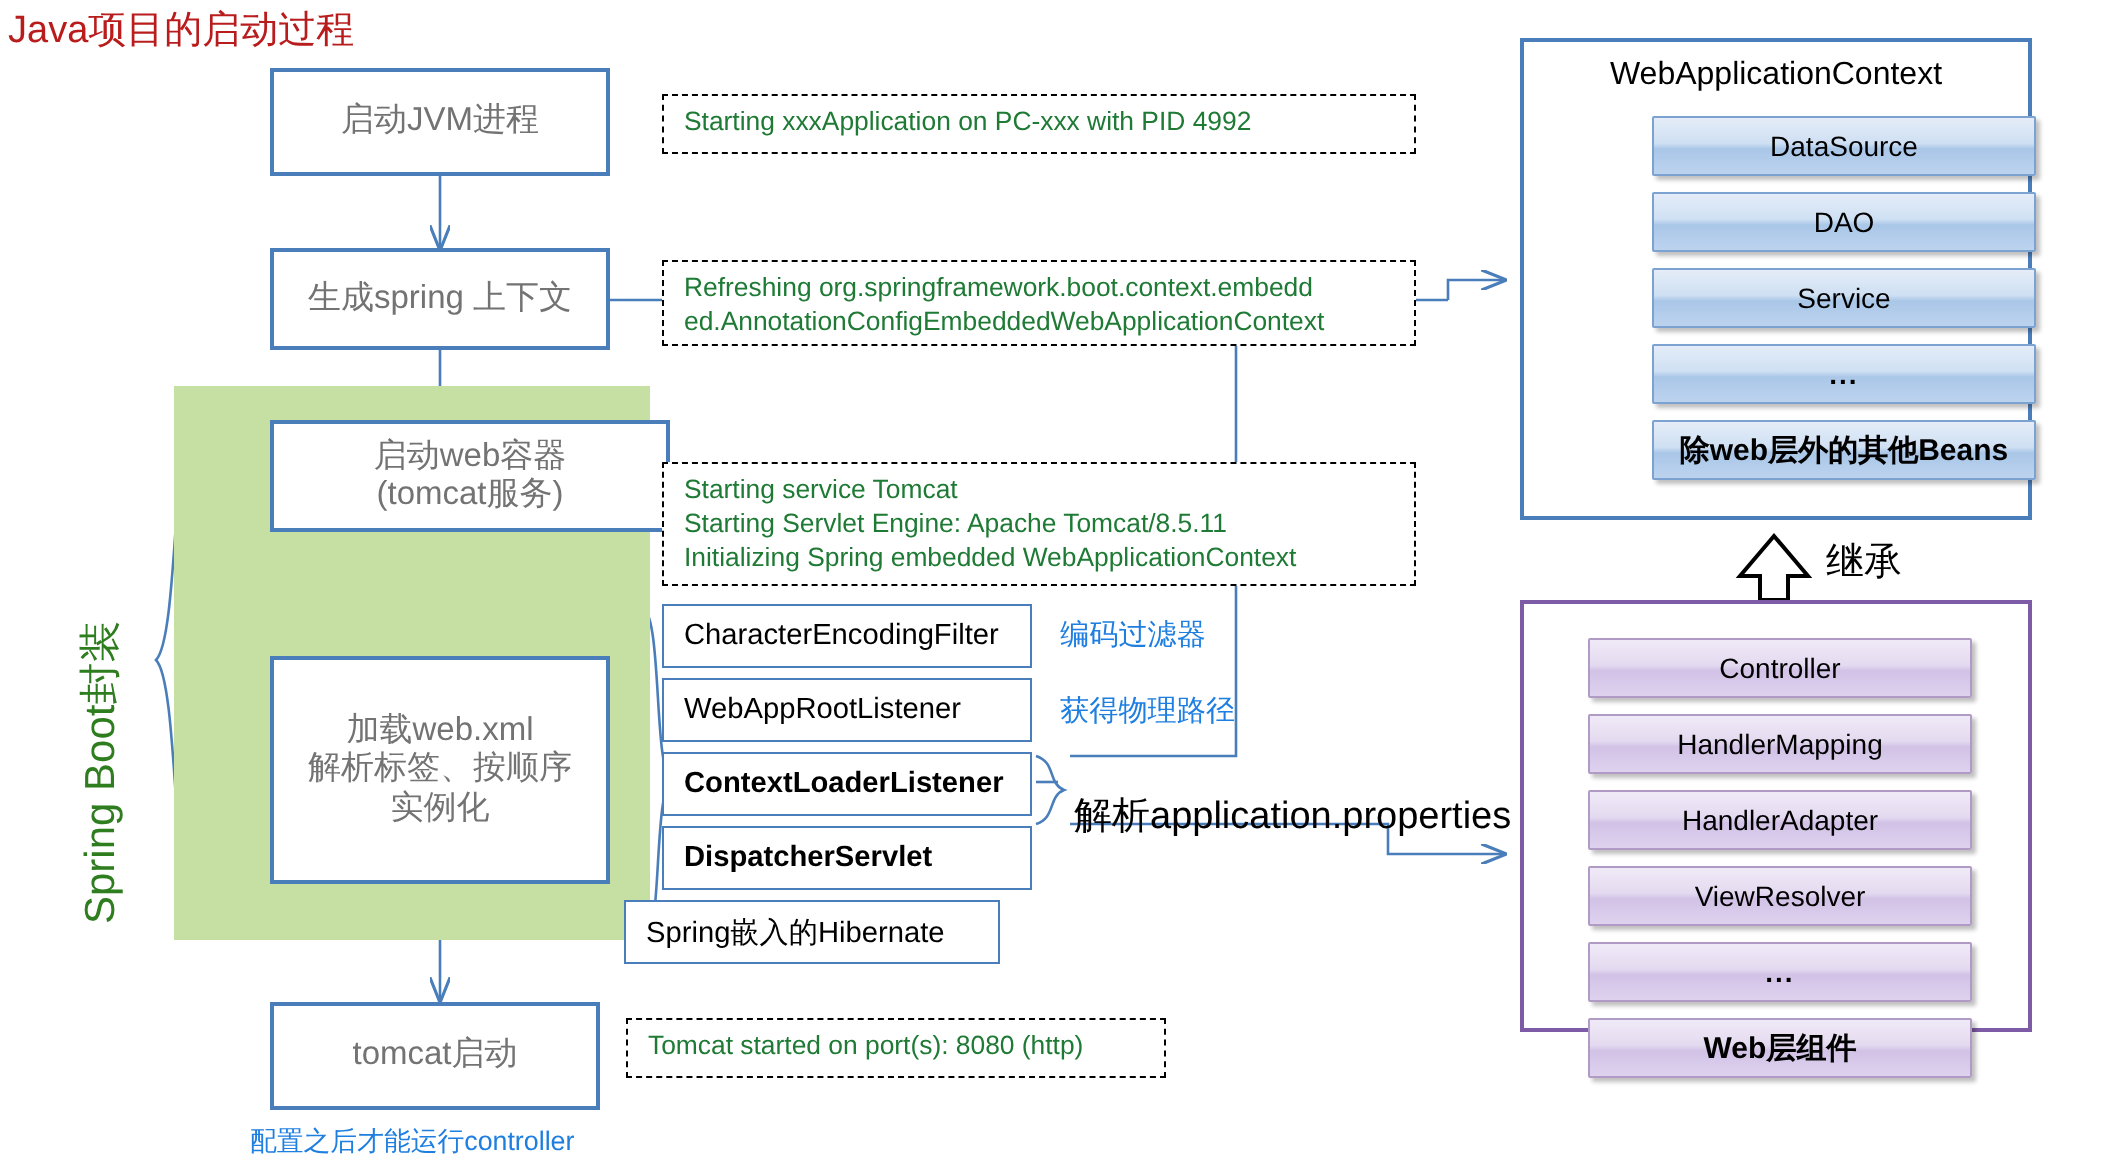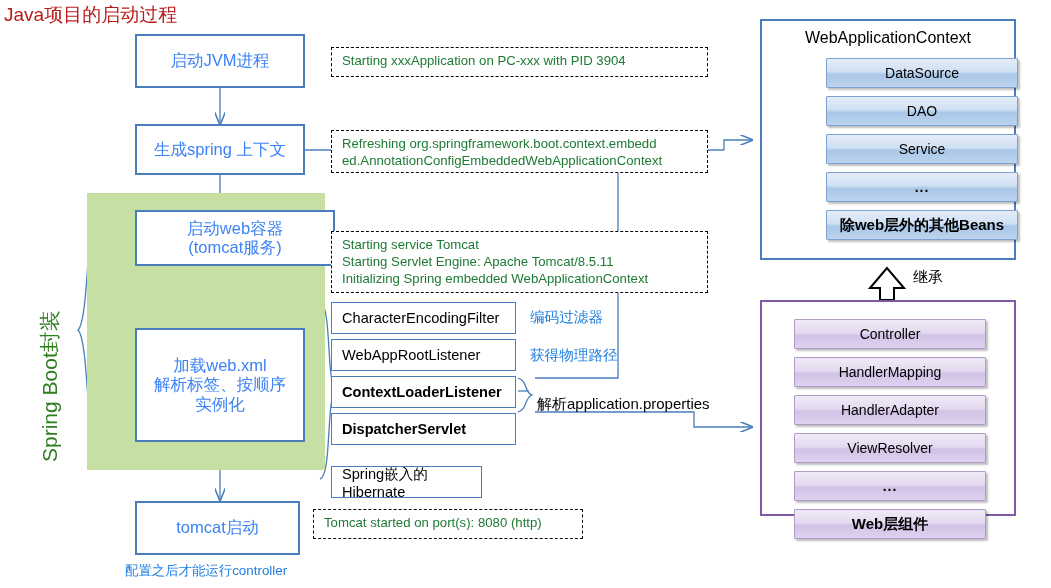--- a/index.html
+++ b/index.html
@@ -6,21 +6,21 @@
   body{width:1051px;height:588px;position:relative;overflow:hidden;
        font-family:"Liberation Sans","DejaVu Sans",sans-serif;color:#000;}
   .stage{position:absolute;left:0;top:0;width:1051px;height:588px;}
   svg.layer{position:absolute;left:0;top:0;width:1051px;height:588px;pointer-events:none;}
 
   #title{position:absolute;left:4px;top:2px;font-size:19px;color:#b91c1c;letter-spacing:0px;white-space:nowrap;}
 
   
   .flowbox{position:absolute;border:2px solid #4a7ebb;background:#ffffff;
            display:flex;align-items:center;justify-content:center;text-align:center;
-           font-size:16.5px;line-height:1.18;color:#3b82f6;box-sizing:border-box;}
+           font-size:16.5px;line-height:1.18;color:#737373;box-sizing:border-box;}
 
   
   #green-panel{position:absolute;background:#c6e0a4;}
 
   
   #springboot-label{position:absolute;color:#2e7d1e;font-size:21px;white-space:nowrap;
       transform:rotate(-90deg);transform-origin:left top;}
 
   
   .logbox{position:absolute;border:1.6px dashed #000;background:#fff;box-sizing:border-box;
@@ -29,21 +29,21 @@
   
   .listitem{position:absolute;border:1.4px solid #4a7ebb;background:#fff;box-sizing:border-box;
             display:flex;align-items:center;padding-left:10px;font-size:14.6px;color:#000;}
   .listitem.bold{font-weight:bold;}
 
   
   .annot{position:absolute;color:#1f7fe0;font-size:14.6px;white-space:nowrap;}
   .annot.small{font-size:13.4px;}
 
   
-  .blacklbl{position:absolute;color:#000;font-size:15px;white-space:nowrap;}
+  .blacklbl{position:absolute;color:#000;font-size:19px;white-space:nowrap;}
 
   
   #wac-box{position:absolute;border:2.6px solid #4a7ebb;background:#fff;box-sizing:border-box;}
   #wac-title{position:absolute;width:100%;text-align:center;font-size:16px;color:#000;}
   #web-box{position:absolute;border:2.6px solid #7d5ba6;background:#fff;box-sizing:border-box;}
 
   .bean{position:absolute;box-sizing:border-box;display:flex;align-items:center;justify-content:center;
         font-size:14px;color:#000;border-radius:1px;}
   .bean.blue{border:1px solid #7ba2d0;
       background:linear-gradient(180deg,#e4edf8 0%,#cfe0f3 45%,#aac7e8 55%,#bcd3ee 100%);
@@ -118,21 +118,21 @@
     <span>加载web.xml
 解析标签、按顺序
 实例化</span>
   </div>
 
   <div class="flowbox" style="left:135px;top:501px;width:165px;height:54px;">
     <span>tomcat启动</span>
   </div>
 
   <div class="logbox" style="left:331px;top:47px;width:377px;height:30px;">
-    <div>Starting xxxApplication on PC-xxx with PID 3904</div>
+    <div>Starting xxxApplication on PC-xxx with PID 4992</div>
   </div>
 
   <div class="logbox" style="left:331px;top:130px;width:377px;height:43px;">
     <div>Refreshing org.springframework.boot.context.embedd</div>
     <div>ed.AnnotationConfigEmbeddedWebApplicationContext</div>
   </div>
 
   <div class="logbox" style="left:331px;top:207px;width:377px;height:62px;margin-top:24px;">
     <div>Starting service Tomcat</div>
     <div>Starting Servlet Engine: Apache Tomcat/8.5.11</div>
@@ -148,21 +148,21 @@
   </div>
   <div class="listitem" style="left:331px;top:339px;width:185px;height:32px;">
     <span>WebAppRootListener</span>
   </div>
   <div class="listitem bold" style="left:331px;top:376px;width:185px;height:32px;">
     <span>ContextLoaderListener</span>
   </div>
   <div class="listitem bold" style="left:331px;top:413px;width:185px;height:32px;">
     <span>DispatcherServlet</span>
   </div>
-  <div class="listitem" style="left:331px;top:450px;width:151px;height:32px;margin-top:16px;">
+  <div class="listitem" style="left:312px;top:450px;width:188px;height:32px;">
     <span>Spring嵌入的Hibernate</span>
   </div>
 
   <div class="annot" style="left:530px;top:308px;">编码过滤器</div>
   <div class="annot" style="left:530px;top:346px;">获得物理路径</div>
   <div class="blacklbl" style="left:537px;top:395px;">解析application.properties</div>
   <div class="blacklbl" style="left:913px;top:268px;">继承</div>
   <div class="annot small" style="left:125px;top:562px;">配置之后才能运行controller</div>
 
   <div id="wac-box" style="left:760px;top:19px;width:256px;height:241px;">

